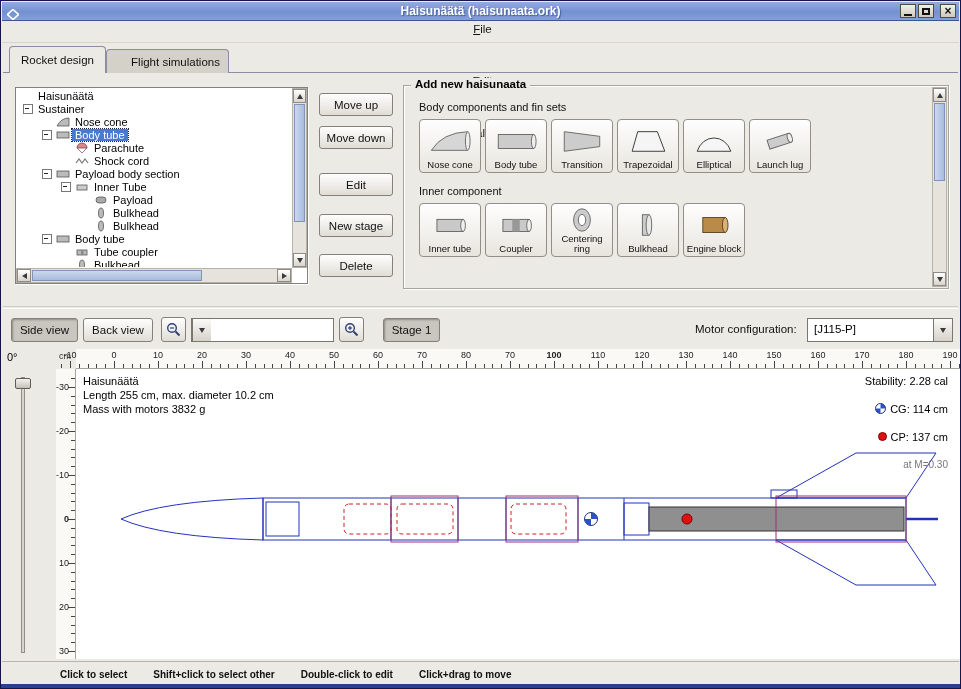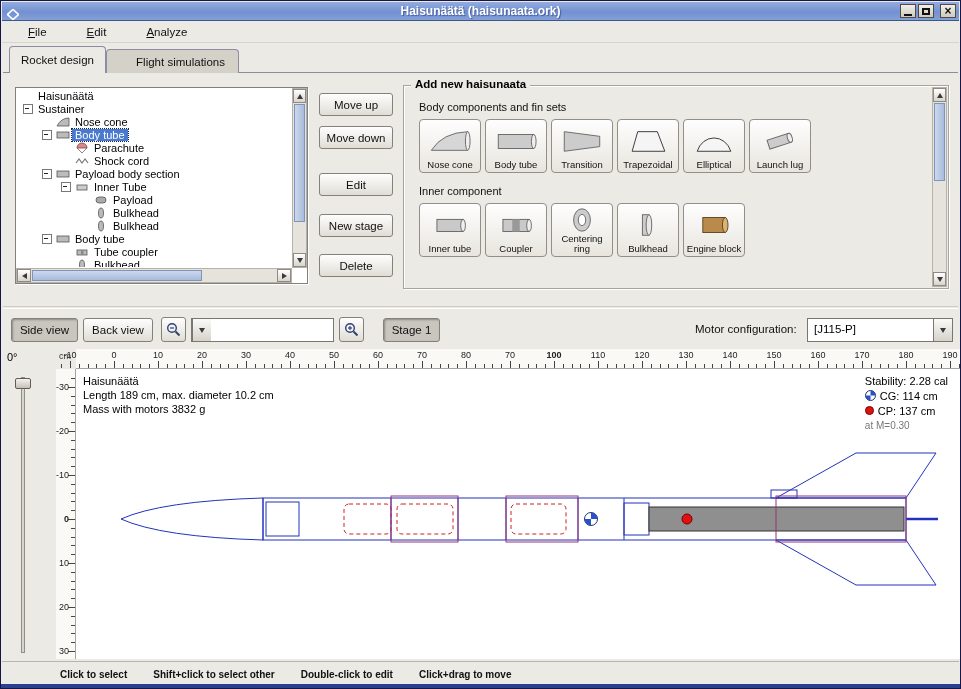--- a/index.html
+++ b/index.html
@@ -18,30 +18,30 @@
   .wbtn { width:16px; height:14px; background:linear-gradient(#f2f0ea,#cdc9c0);
     border:1px solid #4e4a44; display:flex; align-items:center; justify-content:center; }
   .wbtn.close { margin-left:4px; }
   .glyph-min { width:8px; height:2px; background:#111; margin-top:7px; }
   .glyph-max { width:8px; height:7px; border:2px solid #111; }
   .glyph-close { font-size:12px; font-weight:bold; color:#111; line-height:10px; }
 
   
   .menubar { position:absolute; left:1px; top:20px; right:1px; height:22px;
     background:#eceae4; border-bottom:1px solid #d8d5ce; display:flex; align-items:center;
-    padding-left:24px; gap:36px; }
+    padding-left:4px; gap:36px;flex-direction:column; }
   .menu-item { font-size:11.5px; color:#111; padding:2px 2px; }
   .menu-item .mn { text-decoration:underline; }
 
   
   .tab { position:absolute; display:flex; align-items:center; justify-content:center;
     font-size:11.5px; color:#111; border:1px solid #8f8ba2; border-bottom:none;
     border-radius:4px 4px 0 0; }
   .tab.sel { left:8px; top:45px; width:97px; height:27px; background:#eceae4; z-index:3; }
-  .tab.unsel { left:105px; top:48px; width:133px; height:24px; background:#d4d1c9; z-index:2;padding-left:16px; }
+  .tab.unsel { left:105px; top:48px; width:123px; height:24px; background:#d4d1c9; z-index:2;padding-left:16px; }
   .panel-line { position:absolute; left:2px; right:2px; top:71px; height:1px; background:#8f8ba2; z-index:1; }
 
   
   .tree-panel { position:absolute; left:14px; top:86px; width:293px; height:197px;
     background:#fff; border:1px solid #82807a; box-shadow:1px 1px 0 #fff; }
   .tree-rows { position:absolute; left:1px; top:1px; right:16px; bottom:16px; overflow:hidden; }
   .tree-row { display:flex; align-items:center; height:13px; font-size:11px; white-space:nowrap; }
   .handle { width:14px; height:13px; position:relative; flex:0 0 14px; }
   .handle.box::before { content:""; position:absolute; left:2px; top:2px; width:8px; height:8px;
     border:1px solid #777; background:#fff; }
@@ -123,21 +123,21 @@
   .vtick.major { width:7px; }
   .vlabel { position:absolute; right:6px; font-size:9px; color:#222; }
   .vlabel.bold { font-weight:bold; }
   .slider-track { position:absolute; left:20px; top:376px; width:4px; height:276px;
     background:#d8d5ce; border:1px solid #918e88; }
   .slider-thumb { position:absolute; left:14px; top:377px; width:16px; height:11px;
     background:linear-gradient(#f4f2ee,#c4c0b8); border:1px solid #5f5c56; border-radius:2px; }
   .canvas { position:absolute; left:75px; top:368px; width:884px; height:290px; background:#fff; }
   .info { position:absolute; left:7px; top:5px; font-size:11px; line-height:14px; color:#000; }
   .stab { position:absolute; right:12px; top:5px; display:flex; flex-direction:column;
-    align-items:flex-start; gap:2px; font-size:11px; color:#000; }
+    align-items:flex-end; gap:15px; font-size:11px; color:#000; }
   .srow { display:flex; align-items:center; gap:4px; height:13px; }
   .mach { font-size:10px; color:#777; }
   .flight { position:absolute; left:7px; top:240px; font-size:11px; line-height:14px; color:#1717b4; }
   .flabel { display:inline-block; min-width:71px; }
   .fval { }
   .fnote { margin-left:6px; color:#555; }
 
   
   .statusbar { position:absolute; left:1px; right:1px; top:660px; height:25px;
     background:#eceae4; border-top:1px solid #b8b5ae; display:flex; align-items:center;
@@ -695,21 +695,21 @@
         <circle cx="515" cy="150" r="6.5" fill="#fff" stroke="#223366"></circle>
         <path d="M515 150 L515 143.5 A6.5 6.5 0 0 1 521.5 150 Z" fill="#2b50c8"></path>
         <path d="M515 150 L515 156.5 A6.5 6.5 0 0 1 508.5 150 Z" fill="#2b50c8"></path>
       </g>
 
       <circle cx="611" cy="150" r="5" fill="#e01010" stroke="#7a0000"></circle>
     </svg>
 
     <div class="info">
       <div>Haisunäätä</div>
-      <div>Length 189 cm, max. diameter 10.2 cm</div>
+      <div>Length 255 cm, max. diameter 10.2 cm</div>
       <div>Mass with motors 3832 g</div>
     </div>
 
     <div class="stab">
       <div class="srow">
           <span>Stability: 2.28 cal</span>
         </div>
       <div class="srow">
         <svg width="11" height="11" viewBox="0 0 11 11">
           <circle cx="5.5" cy="5.5" r="5" fill="#fff" stroke="#223366"></circle>

